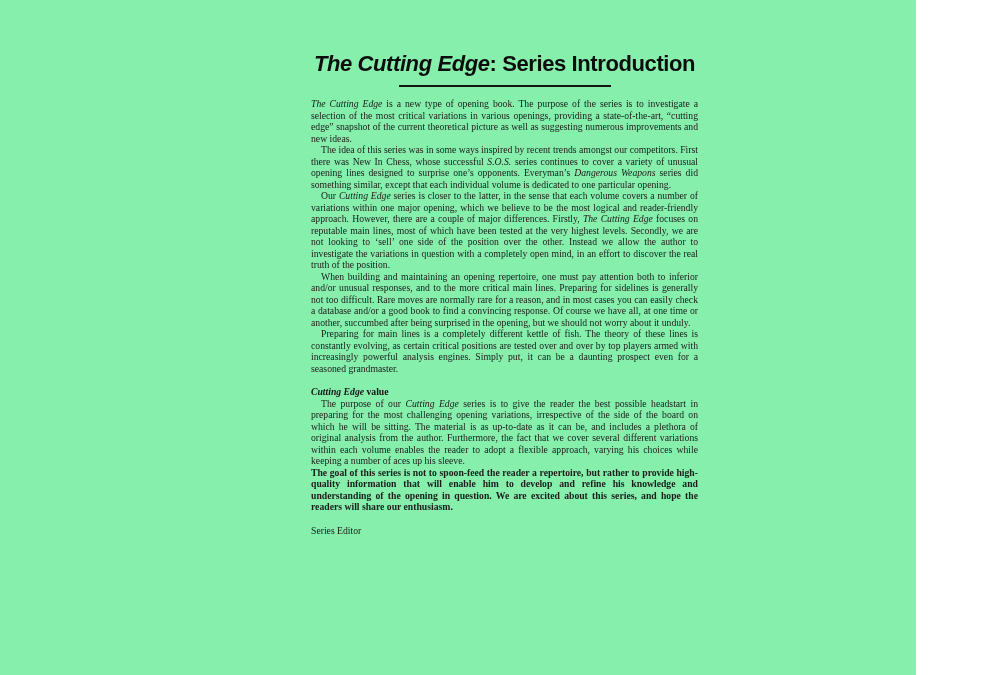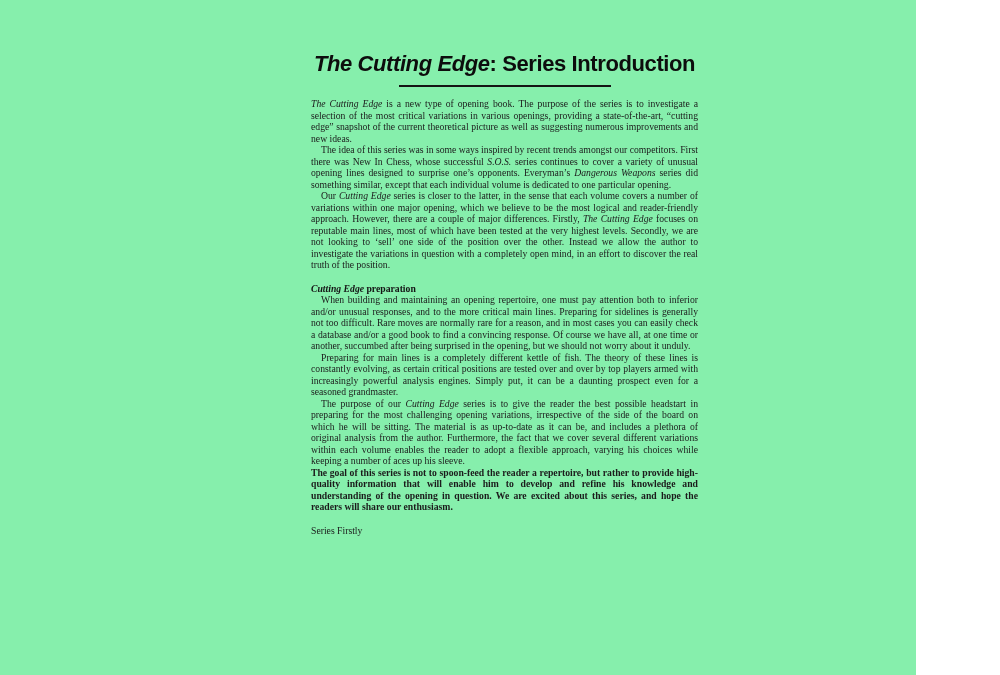--- a/index.html
+++ b/index.html
@@ -78,27 +78,27 @@
     <h1 class="title"><span class="it">The Cutting Edge</span><span>: Series Introduction</span></h1>
     <div class="rule"></div>
 
     <div class="bodytext">
 
       <p><span class="it">The Cutting Edge</span><span> is a new type of opening book. The purpose of the series is to investigate a selection of the most critical variations in various openings, providing a state-of-the-art, “cutting edge” snapshot of the current theoretical picture as well as suggesting numerous improvements and new ideas.</span></p>
 
       <p class="indent"><span>The idea of this series was in some ways inspired by recent trends amongst our competitors. First there was New In Chess, whose successful </span><span class="it">S.O.S.</span><span> series continues to cover a variety of unusual opening lines designed to surprise one’s opponents. Everyman’s </span><span class="it">Dangerous Weapons</span><span> series did something similar, except that each individual volume is dedicated to one particular opening.</span></p>
       <p class="indent"><span>Our </span><span class="it">Cutting Edge</span><span> series is closer to the latter, in the sense that each volume covers a number of variations within one major opening, which we believe to be the most logical and reader-friendly approach. However, there are a couple of major differences. Firstly, </span><span class="it">The Cutting Edge</span><span> focuses on reputable main lines, most of which have been tested at the very highest levels. Secondly, we are not looking to ‘sell’ one side of the position over the other. Instead we allow the author to investigate the variations in question with a completely open mind, in an effort to discover the real truth of the position.</span></p>
 
-      <h2 class="sec-head"><span class="it">Cutting Edge</span><span> preparation</span></h2>
       <p class="indent"><span>When building and maintaining an opening repertoire, one must pay attention both to inferior and/or unusual responses, and to the more critical main lines. Preparing for sidelines is generally not too difficult. Rare moves are normally rare for a reason, and in most cases you can easily check a database and/or a good book to find a convincing response. Of course we have all, at one time or another, succumbed after being surprised in the opening, but we should not worry about it unduly.</span></p>
       <p class="indent"><span>Preparing for main lines is a completely different kettle of fish. The theory of these lines is constantly evolving, as certain critical positions are tested over and over by top players armed with increasingly powerful analysis engines. Simply put, it can be a daunting prospect even for a seasoned grandmaster.</span></p>
 
+      <h2 class="sec-head"><span class="it">Cutting Edge</span><span> value</span></h2>
       <p class="indent"><span>The purpose of our </span><span class="it">Cutting Edge</span><span> series is to give the reader the best possible headstart in preparing for the most challenging opening variations, irrespective of the side of the board on which he will be sitting. The material is as up-to-date as it can be, and includes a plethora of original analysis from the author. Furthermore, the fact that we cover several different variations within each volume enables the reader to adopt a flexible approach, varying his choices while keeping a number of aces up his sleeve.</span></p>
 
       <p class="closing"><span>The goal of this series is not to spoon-feed the reader a repertoire, but rather to provide high-quality information that will enable him to develop and refine his knowledge and understanding of the opening in question. We are excited about this series, and hope the readers will share our enthusiasm.</span></p>
 
       <div class="signature">
-        <div>Series Firstly</div>
+        <div>Series Editor</div>
       </div>
 
     </div>
   </div>
 </div>
 
 </body></html>

